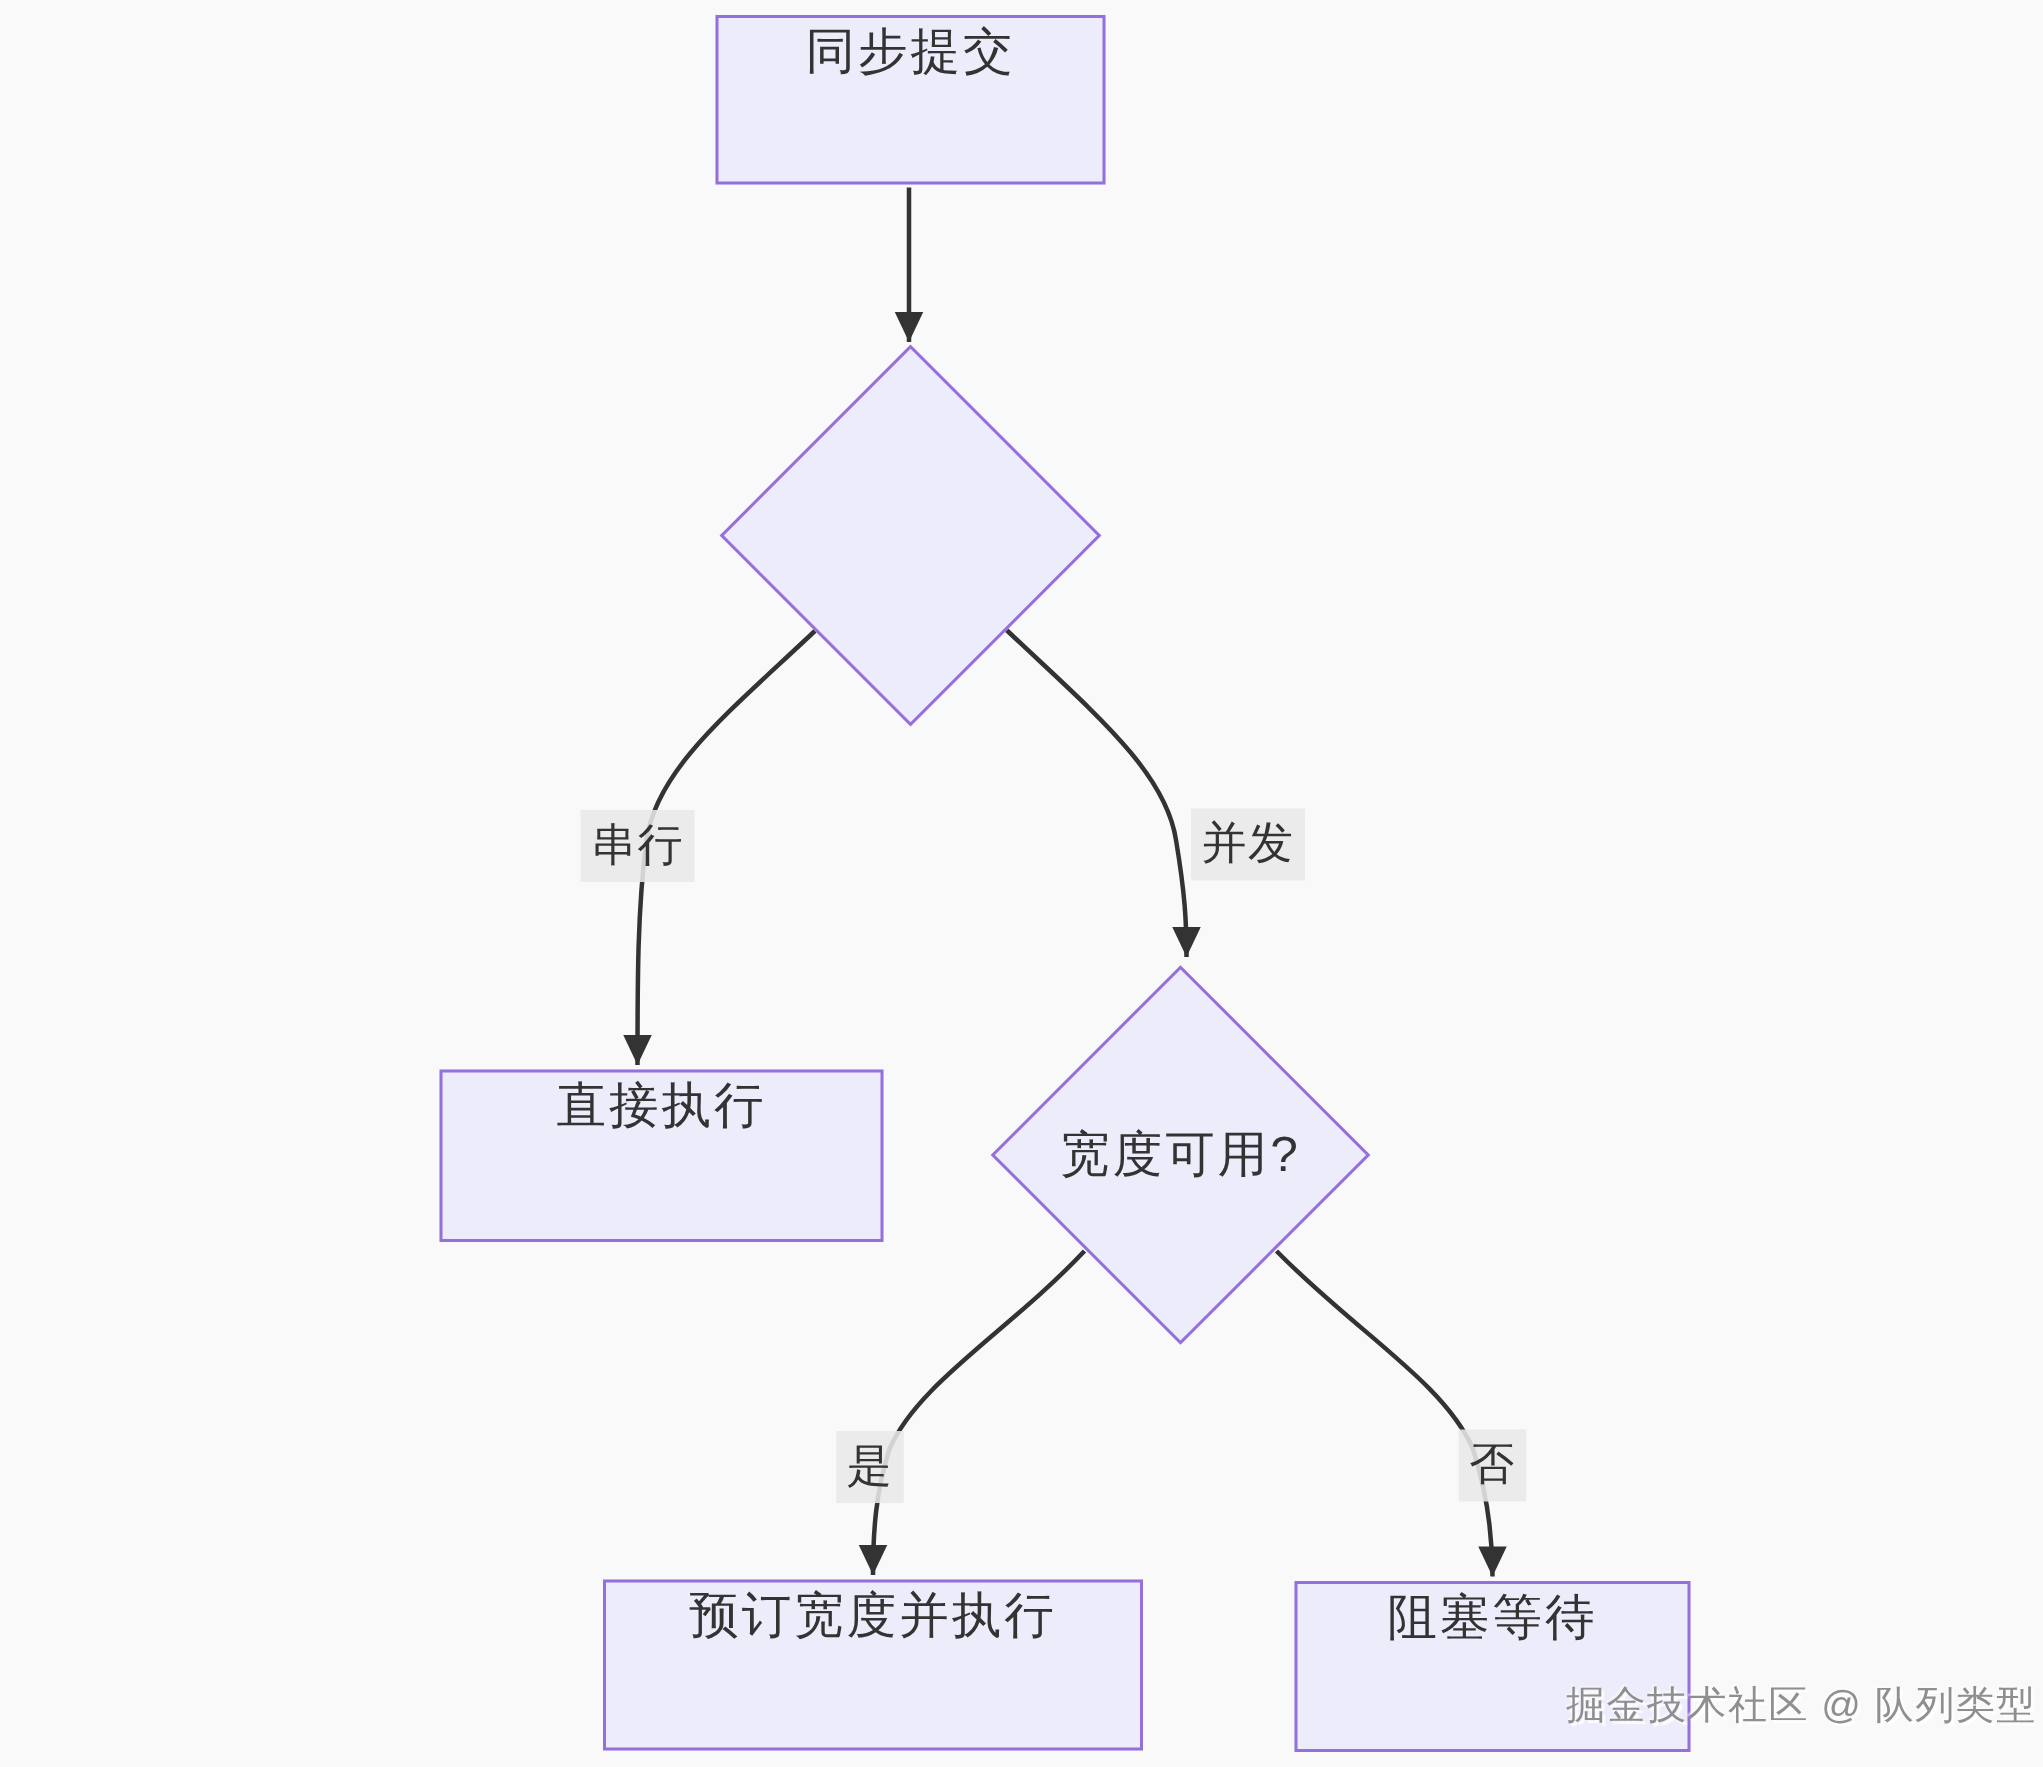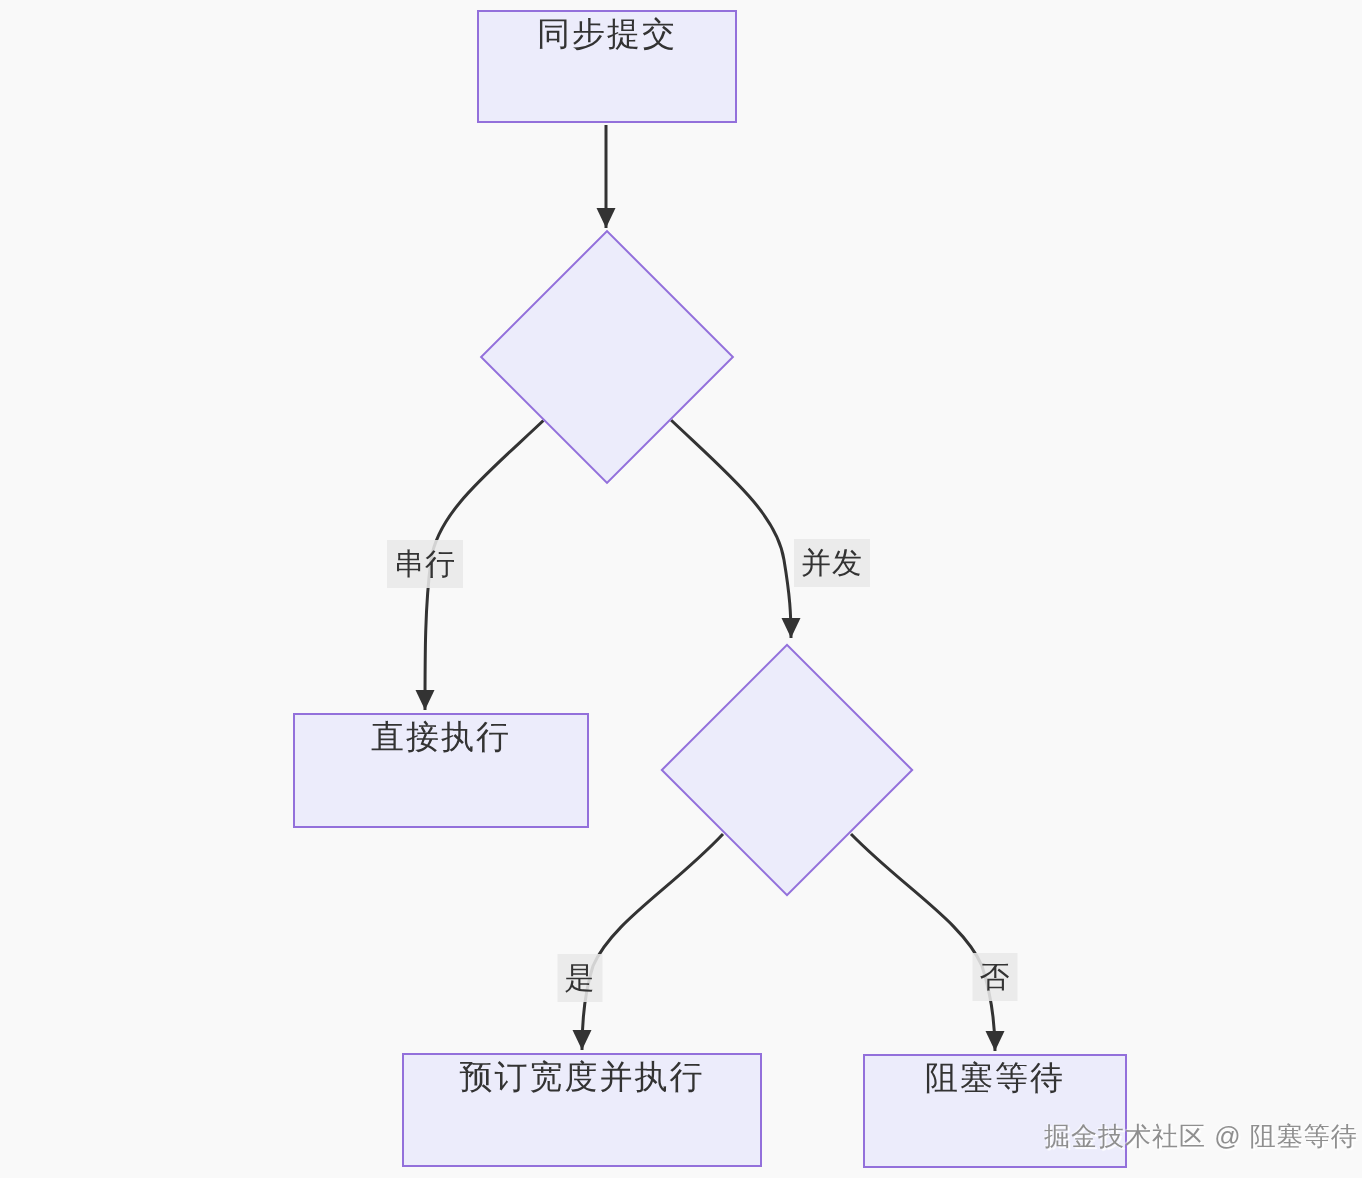--- a/index.html
+++ b/index.html
@@ -102,30 +102,31 @@
   <div class="diamond-wrap" style="left:480px; top:230px; width:254px; height:254px;">
     <div class="diamond-shape" style="width:180px; height:180px;"></div>
   </div>
 
   <div class="node-rect" style="left:293px; top:713px; width:296px; height:115px;">
     <span>直接执行</span>
   </div>
 
   <div class="diamond-wrap" style="left:661px; top:642px; width:252px; height:256px;">
     <div class="diamond-shape" style="width:179px; height:179px;"></div>
+    <div class="diamond-label">宽度可用?</div>
   </div>
 
   <div class="node-rect" style="left:863px; top:1054px; width:264px; height:114px;">
     <span>阻塞等待</span>
   </div>
 
   <div class="node-rect" style="left:402px; top:1053px; width:360px; height:114px;">
     <span>预订宽度并执行</span>
   </div>
 
   <div class="edge-label" style="left:425px; top:564px;">串行</div>
   <div class="edge-label" style="left:790px; top:563px;margin-left:42px;">并发</div>
   <div class="edge-label" style="left:580px; top:978px;">是</div>
   <div class="edge-label" style="left:995px; top:977px;">否</div>
 
-  <div class="watermark">掘金技术社区 @ 阻塞等待</div>
+  <div class="watermark">掘金技术社区 @ 队列类型</div>
 
 </div>
 
 </body></html>

